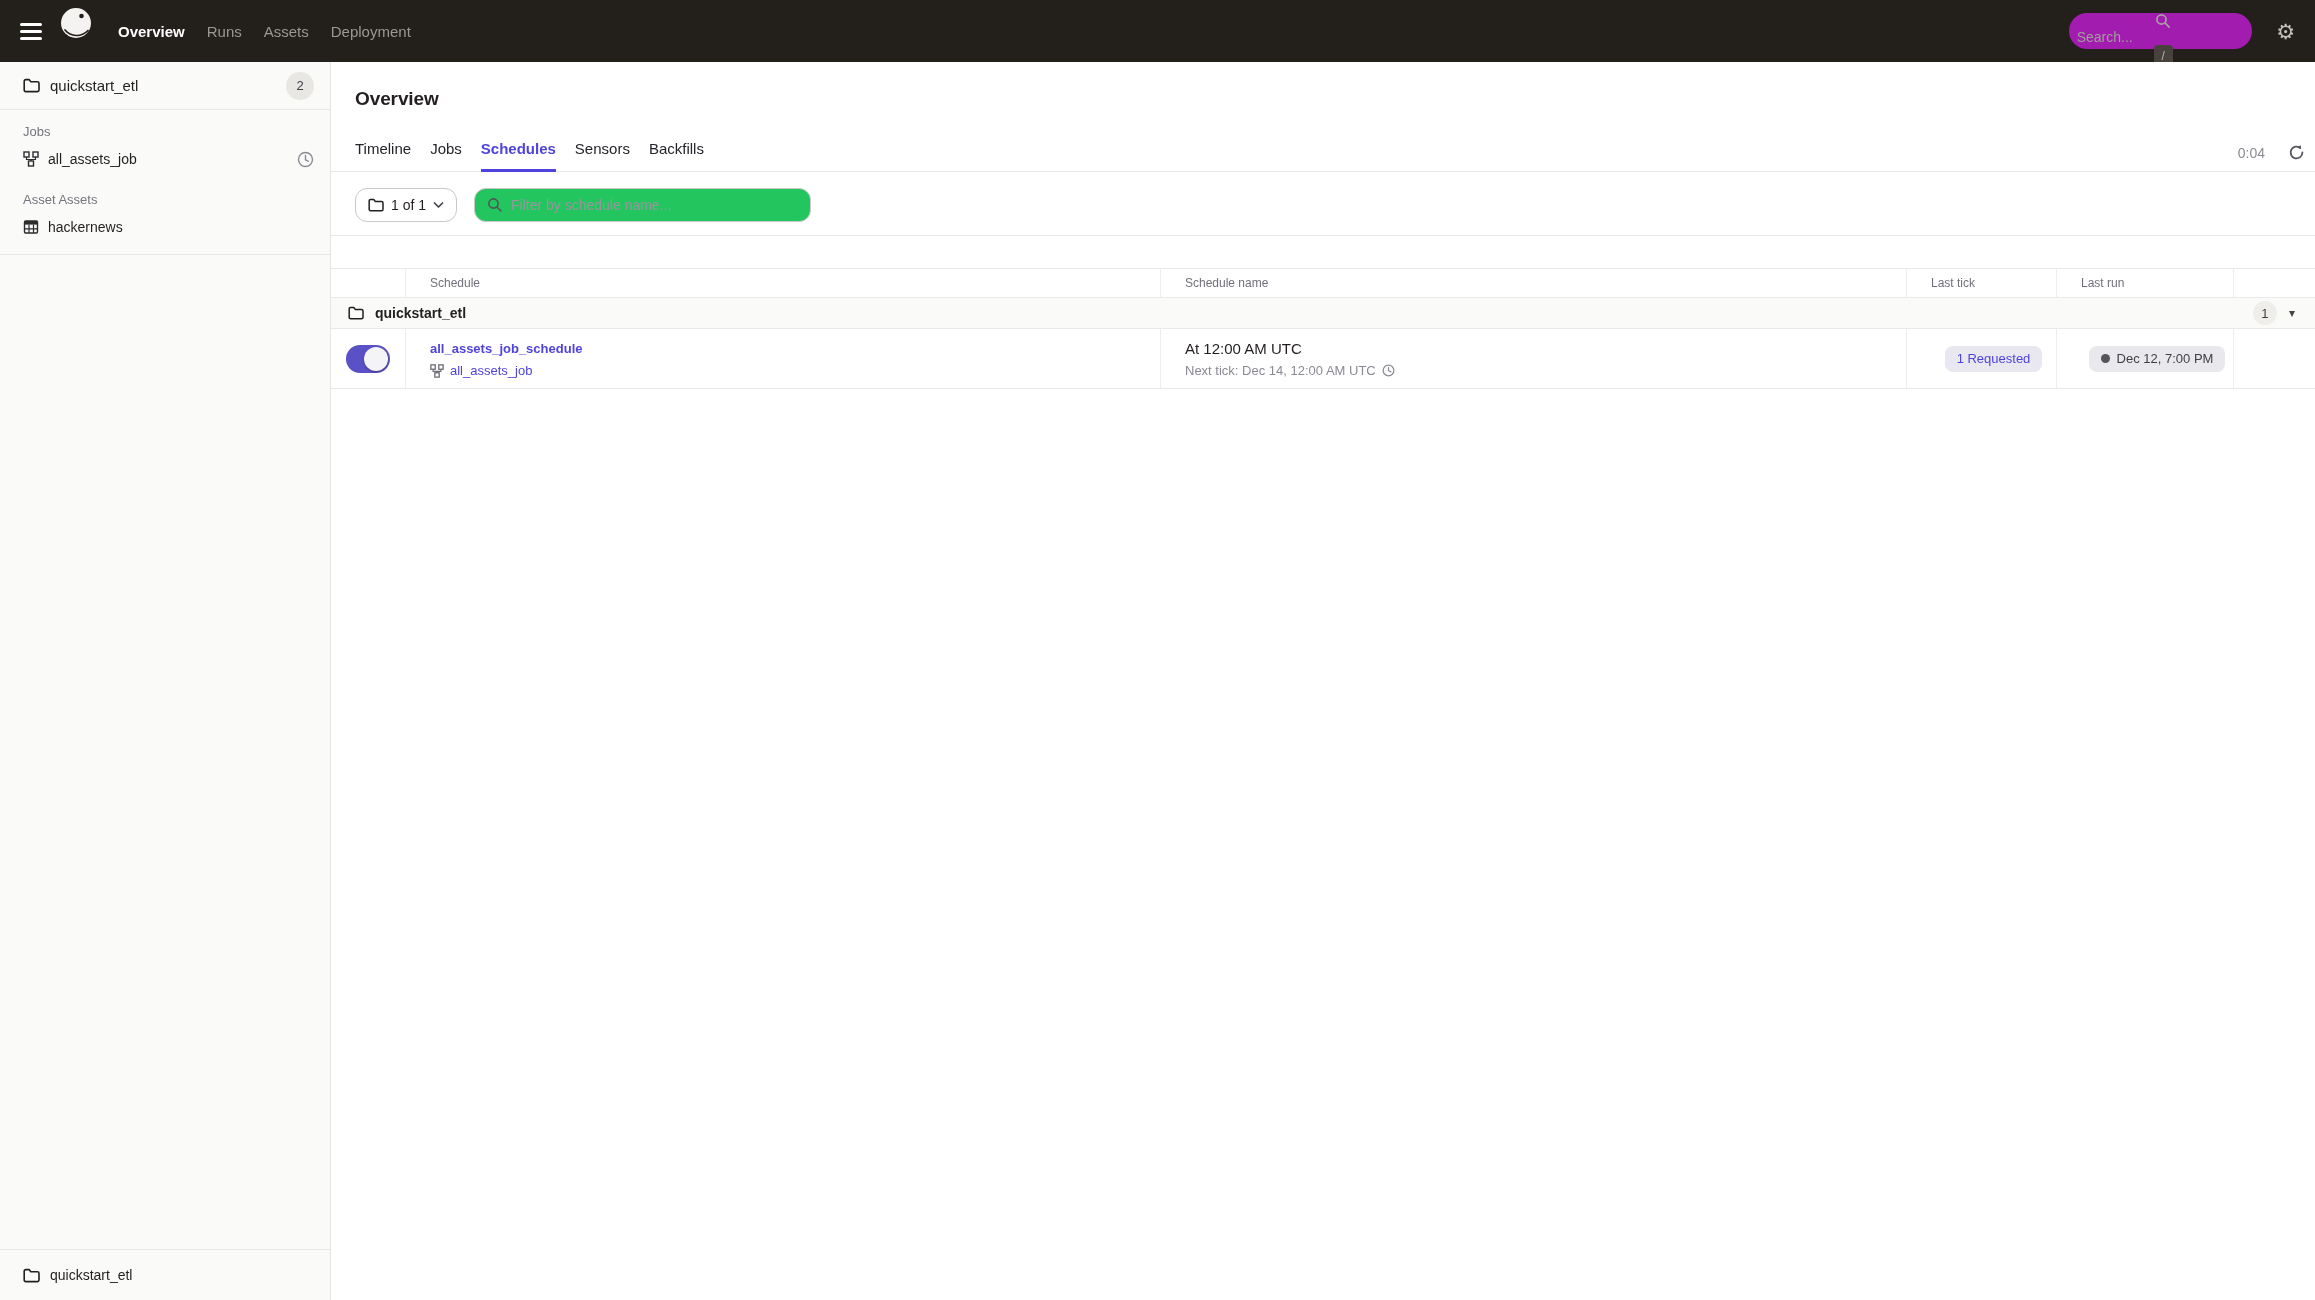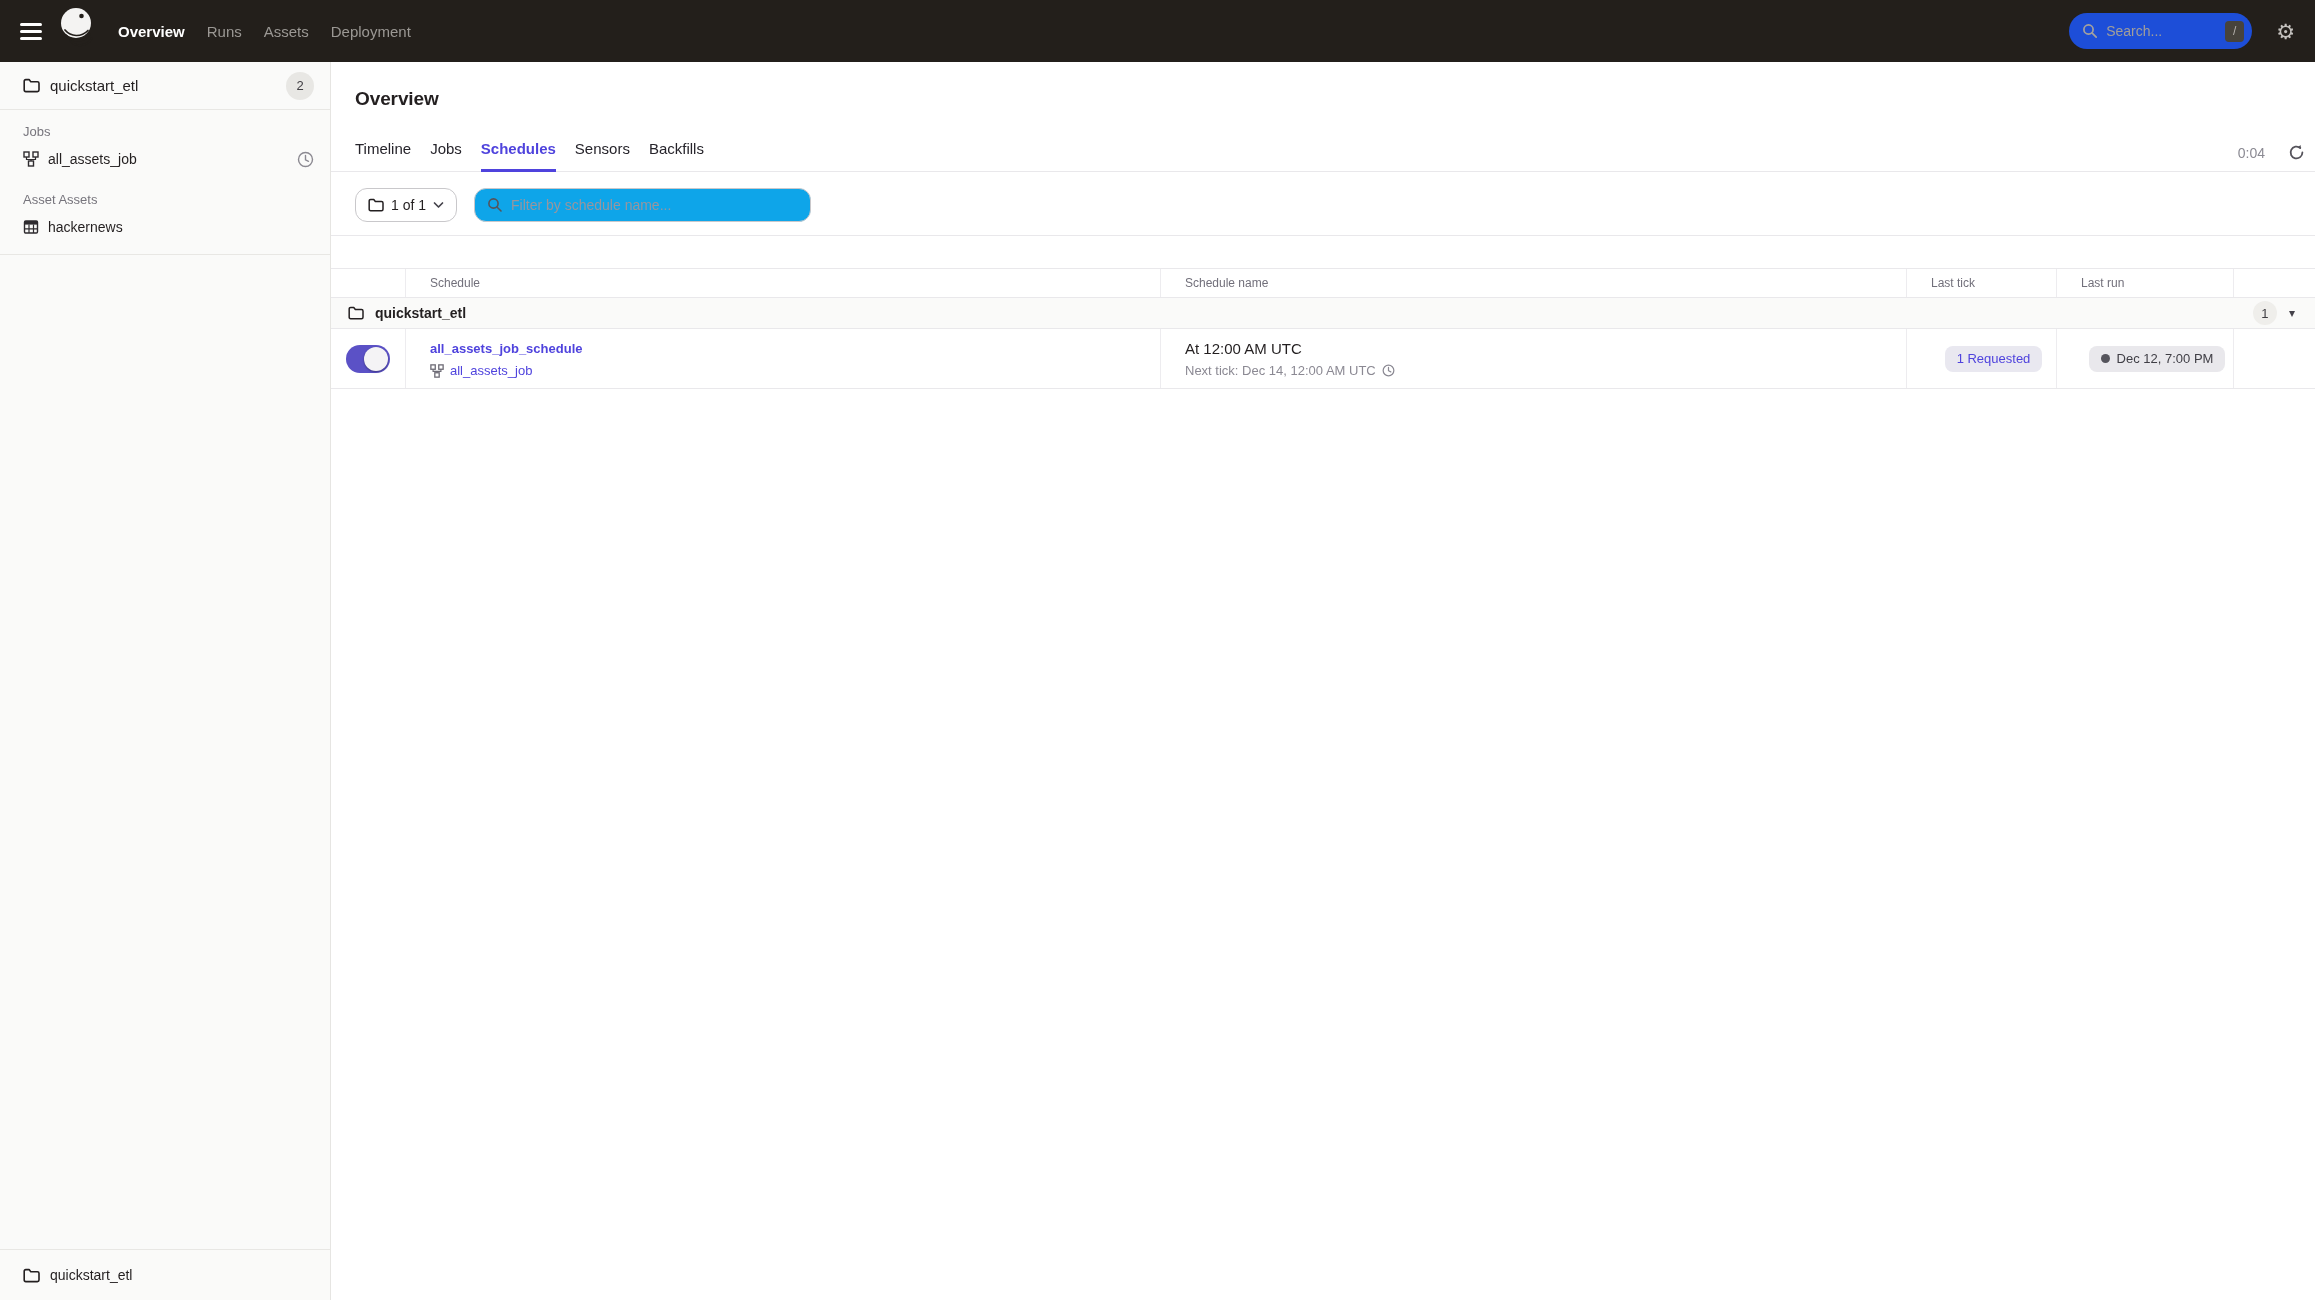--- a/index.html
+++ b/index.html
@@ -17,22 +17,22 @@
     display:flex; align-items:center; padding-left:20px;
   }
   .hamburger { width:22px; height:17px; display:flex; flex-direction:column; justify-content:space-between; cursor:pointer; margin-right:16px; }
   .hamburger span { display:block; height:3px; border-radius:2px; background:#FFFFFF; }
   .logo { width:42px; height:50px; margin-right:18px; display:flex; align-items:center; }
   .navlinks { display:flex; align-items:center; gap:22px; }
   .navlink { font-size:15px; color:#9B9894; font-weight:500; text-decoration:none; cursor:pointer; }
   .navlink.active { color:#FFFFFF; font-weight:600; }
   .nav-right { margin-left:auto; display:flex; align-items:center; }
   .searchpill {
-    width:183px; height:36px; background:#1d4ed8; border-radius:18px;
-    display:flex; align-items:center; padding:0 8px 0 13px; cursor:text;
+    width:183px; height:36px; background:#a21caf; border-radius:18px;
+    display:flex; align-items:center; padding:0 8px 0 13px; cursor:text;flex-direction:column;
   }
   .searchpill input {
     flex:1; min-width:0; border:none; outline:none; background:transparent;
     font-family:inherit; font-size:14px; color:#D6D3CF; margin-left:8px;
   }
   .searchpill input::placeholder { color:#A19E9A; }
   .slash-badge {
     flex:0 0 auto; width:19px; height:21px; border-radius:4px; background:#47433C;
     color:#B3B0AB; font-size:12px; display:flex; align-items:center; justify-content:center;
   }
@@ -89,21 +89,21 @@
   .refresh-btn { width:17px; height:17px; cursor:pointer; display:flex; }
 
   .filter-strip { padding:16px 24px 13px 24px; border-bottom:1px solid #E9E8EB; display:flex; align-items:center; gap:17px; }
   .repo-btn {
     height:34px; background:#FFFFFF; border:1px solid #C9C8CB; border-radius:12px;
     display:flex; align-items:center; gap:7px; padding:0 12px; cursor:pointer;
     font-size:14px; color:#231F20;
   }
   .filter-input {
     width:337px; height:34px; border:1px solid #C9C8CB; border-radius:12px;
-    display:flex; align-items:center; padding:0 10px 0 12px; background:#0ea5e9; cursor:text;
+    display:flex; align-items:center; padding:0 10px 0 12px; background:#22c55e; cursor:text;
   }
   .filter-input input {
     flex:1; min-width:0; border:none; outline:none; background:transparent;
     font-family:inherit; font-size:14px; color:#231F20; margin-left:8px;
   }
   .filter-input input::placeholder { color:#98969E; }
 
   .table-wrap { margin-top:32px; }
   .trow { display:grid; grid-template-columns:75px 755px 746px 150px 177px 1fr; }
   .trow.header { border-top:1px solid #E9E8EB; border-bottom:1px solid #E9E8EB; height:30px; }

